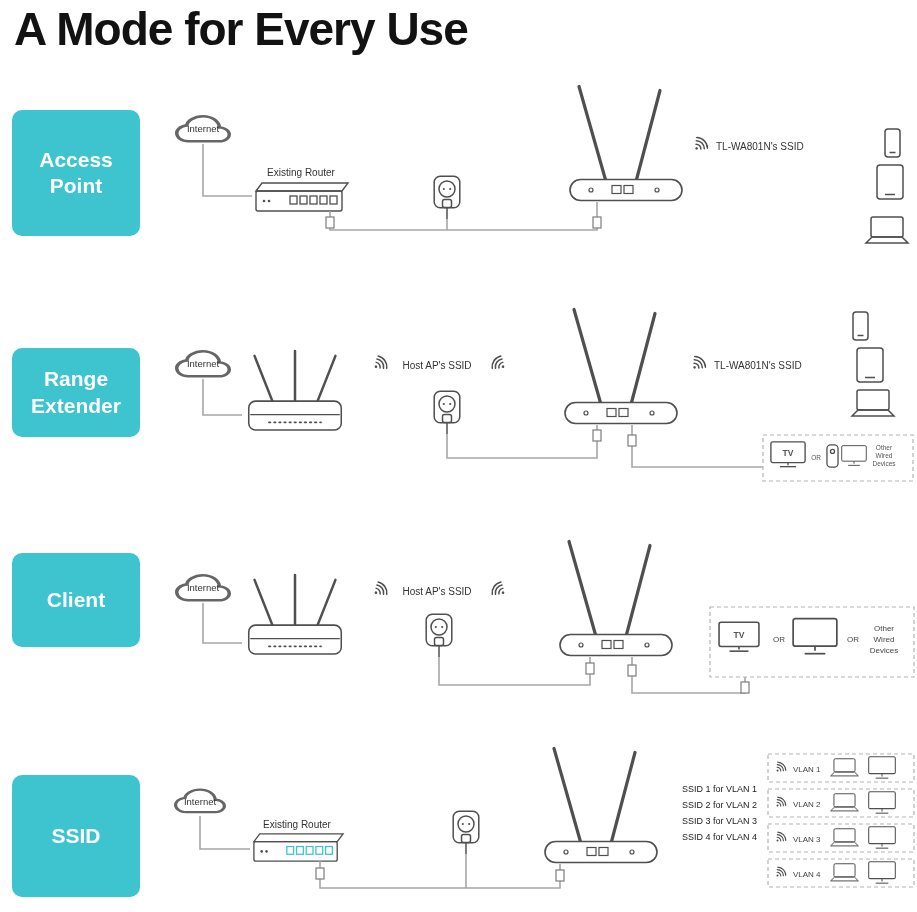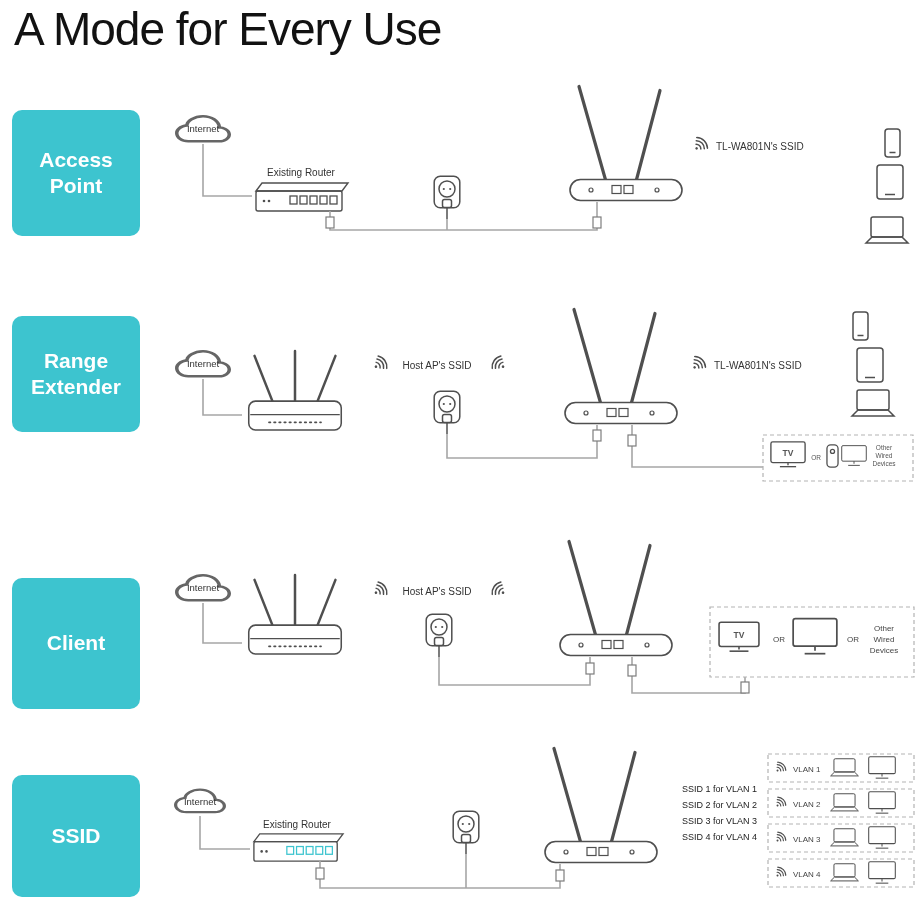--- a/index.html
+++ b/index.html
@@ -1,25 +1,25 @@
 <!DOCTYPE html>
 <html style="--teal: #3DC4CF;"><head>
 <meta charset="utf-8">
 <style>
   html,body{margin:0;padding:0;background:#fff}
   .page{position:relative;width:917px;height:912px;background:#fff;overflow:hidden;
         font-family:"Liberation Sans",sans-serif}
-  .title{position:absolute;top:2px;left:14px;margin:0;font-size:46px;font-weight:400;
+  .title{position:absolute;top:2px;left:14px;margin:0;font-size:46px;font-weight:700;
          letter-spacing:-1px;color:#121212}
   .badge{position:absolute;left:12px;width:128px;background:var(--teal,#3DC4CF);
          border-radius:10px;color:#fff;font-weight:700;font-size:21px;line-height:1.25;
          display:flex;align-items:center;justify-content:center;text-align:center;
          padding:0 16px;box-sizing:border-box}
-  .b1{top:110px;height:126px}.b2{top:316px;height:116px}
-  .b3{top:578px;height:131px}.b4{top:775px;height:122px}
+  .b1{top:110px;height:126px}.b2{top:348px;height:89px}
+  .b3{top:553px;height:94px}.b4{top:775px;height:122px}
   .row{position:absolute;left:0;width:917px}
   .cable{fill:none;stroke:#a6a6a6;stroke-width:1.6}
   .conn{fill:#fff;stroke:#7d7d7d;stroke-width:1.2}
   .dev{color:#4f4f4f}
   .net{color:#666}
   .teal-ports{--port:var(--teal,#3DC4CF)}
   .dashed{fill:none;stroke:#b3b3b3;stroke-width:1.2;stroke-dasharray:4 3}
   text{font-family:"Liberation Sans",sans-serif;fill:#333}
   .lbl{font-size:10px}
   .cloudlbl{font-size:9.5px;fill:#333}

